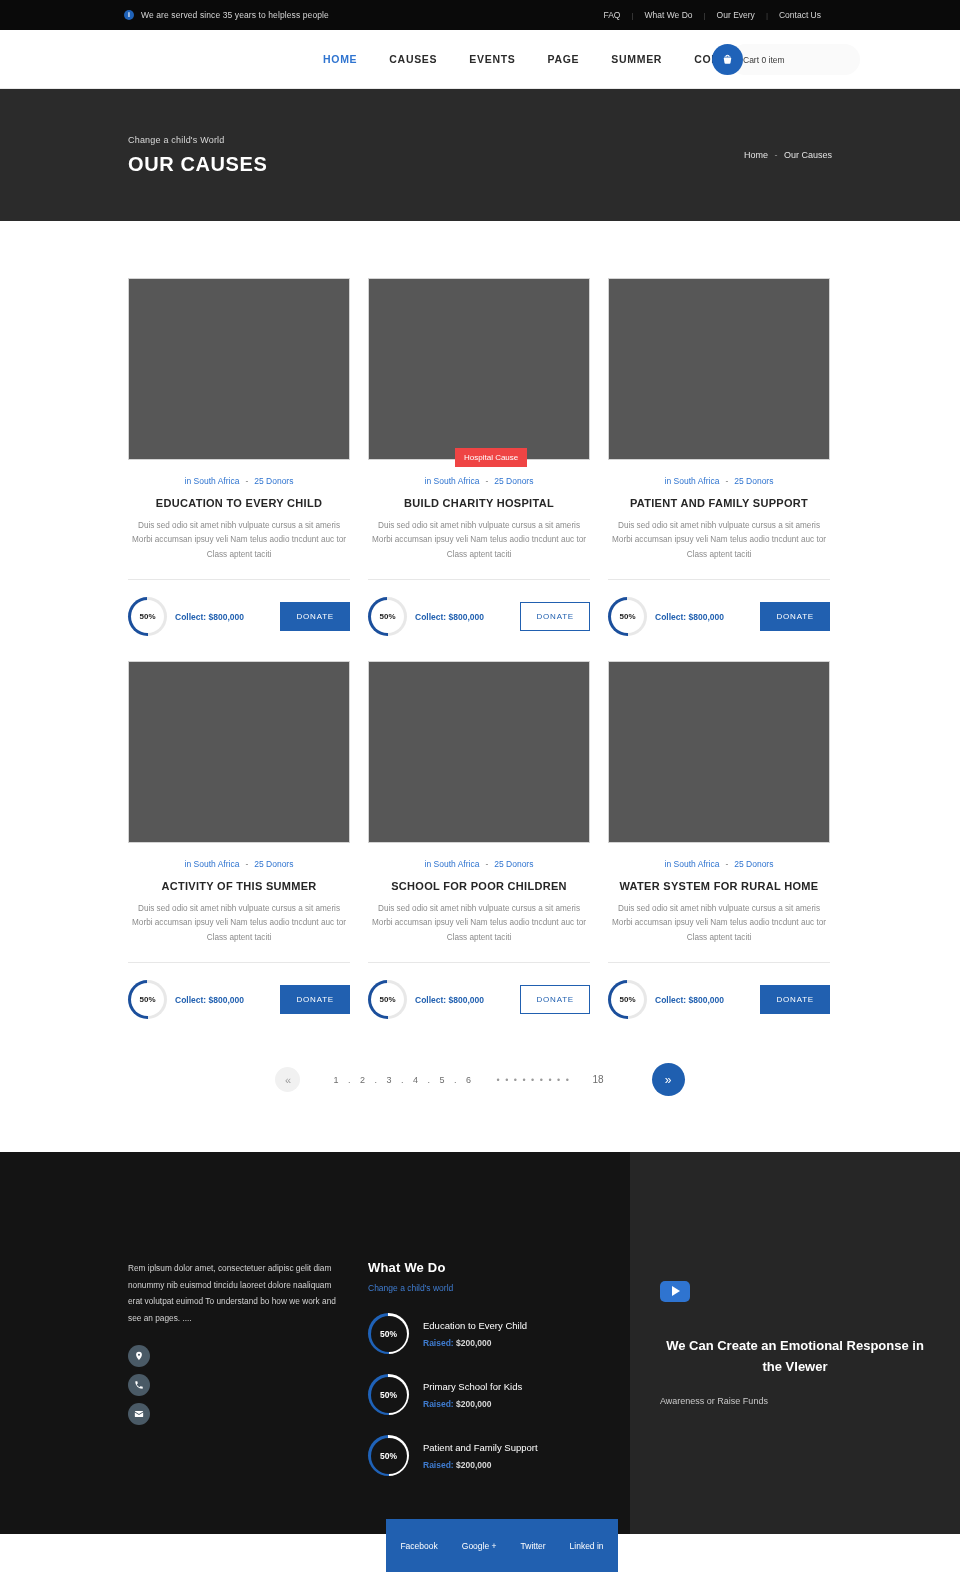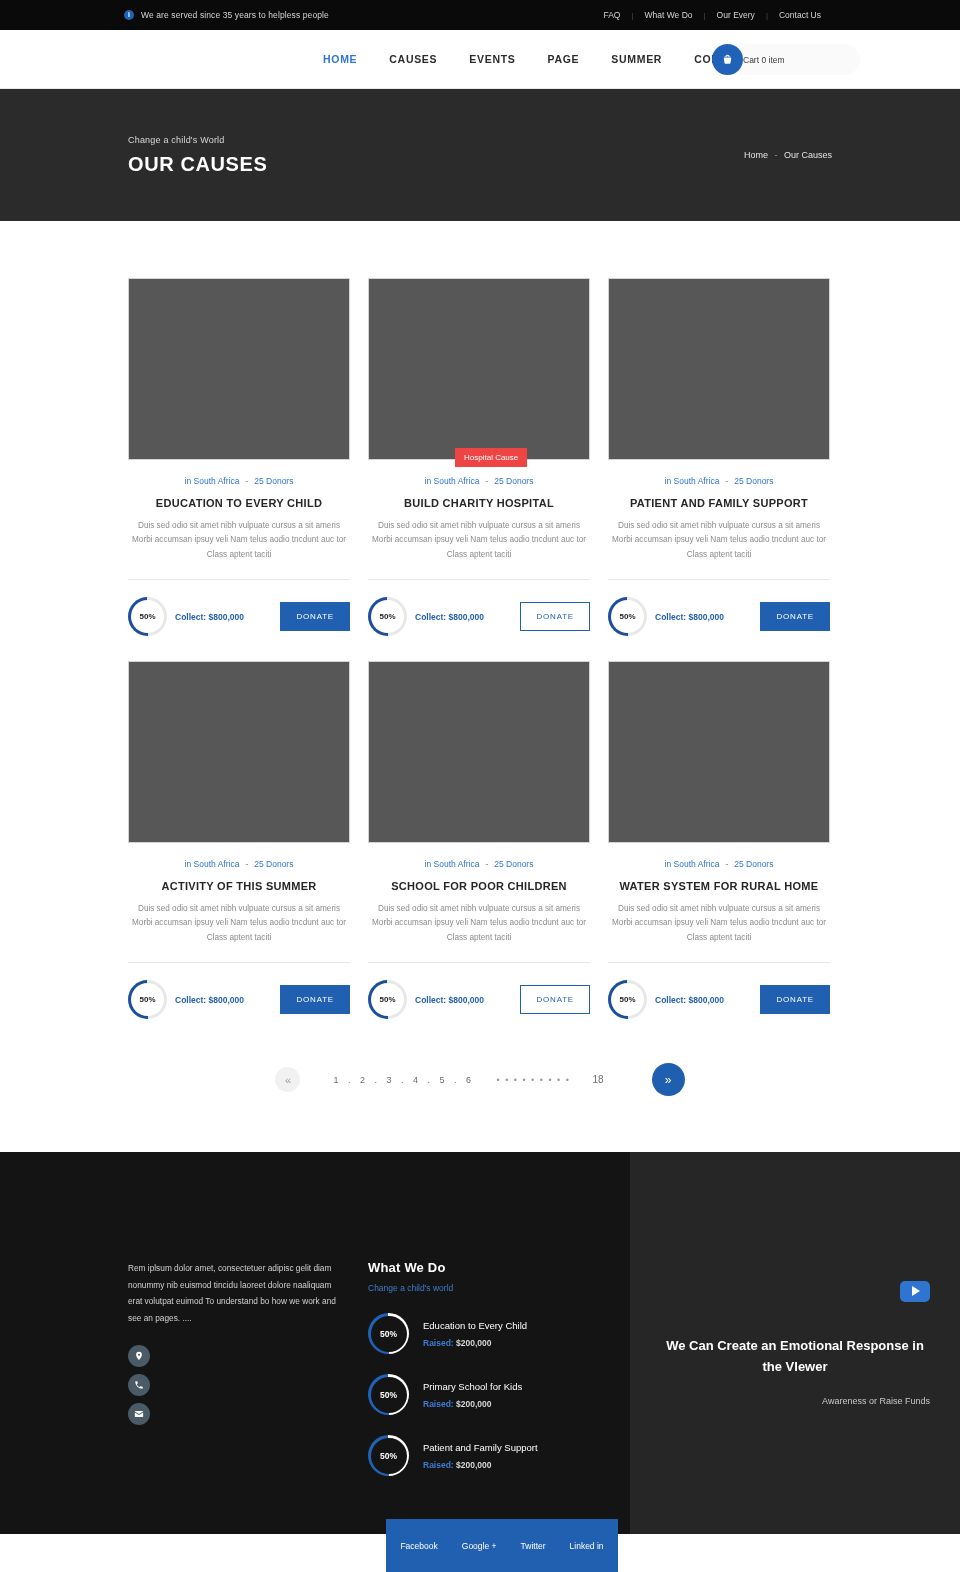--- a/index.html
+++ b/index.html
@@ -172,21 +172,21 @@
   }
   .wwd-ring span {
     position:relative; z-index:2; font-size:8.5px; font-weight:bold; color:#fff;
   }
   .wwd-name { font-size:9.5px; color:#ffffff; }
   .wwd-raised { font-size:8.5px; color:#3f7cd0; font-weight:bold; margin-top:7px; }
   .wwd-raised em { color:#d8d8d8; font-style:normal; font-weight:bold; }
 
   .foot-video {
     position:absolute; left:630px; top:0; width:330px; height:382px;
-    display:flex; flex-direction:column; align-items:flex-end; justify-content:center;
+    display:flex; flex-direction:column; align-items:flex-start; justify-content:center;
     padding:0 30px; text-align:center;
   }
   .yt-btn {
     width:30px; height:21px; border-radius:5px; background:#2f74d0;
     display:flex; align-items:center; justify-content:center; cursor:pointer;
     margin-bottom:33px;
   }
   .yt-tri {
     width:0; height:0; border-left:8px solid #fff;
     border-top:5px solid transparent; border-bottom:5px solid transparent;

